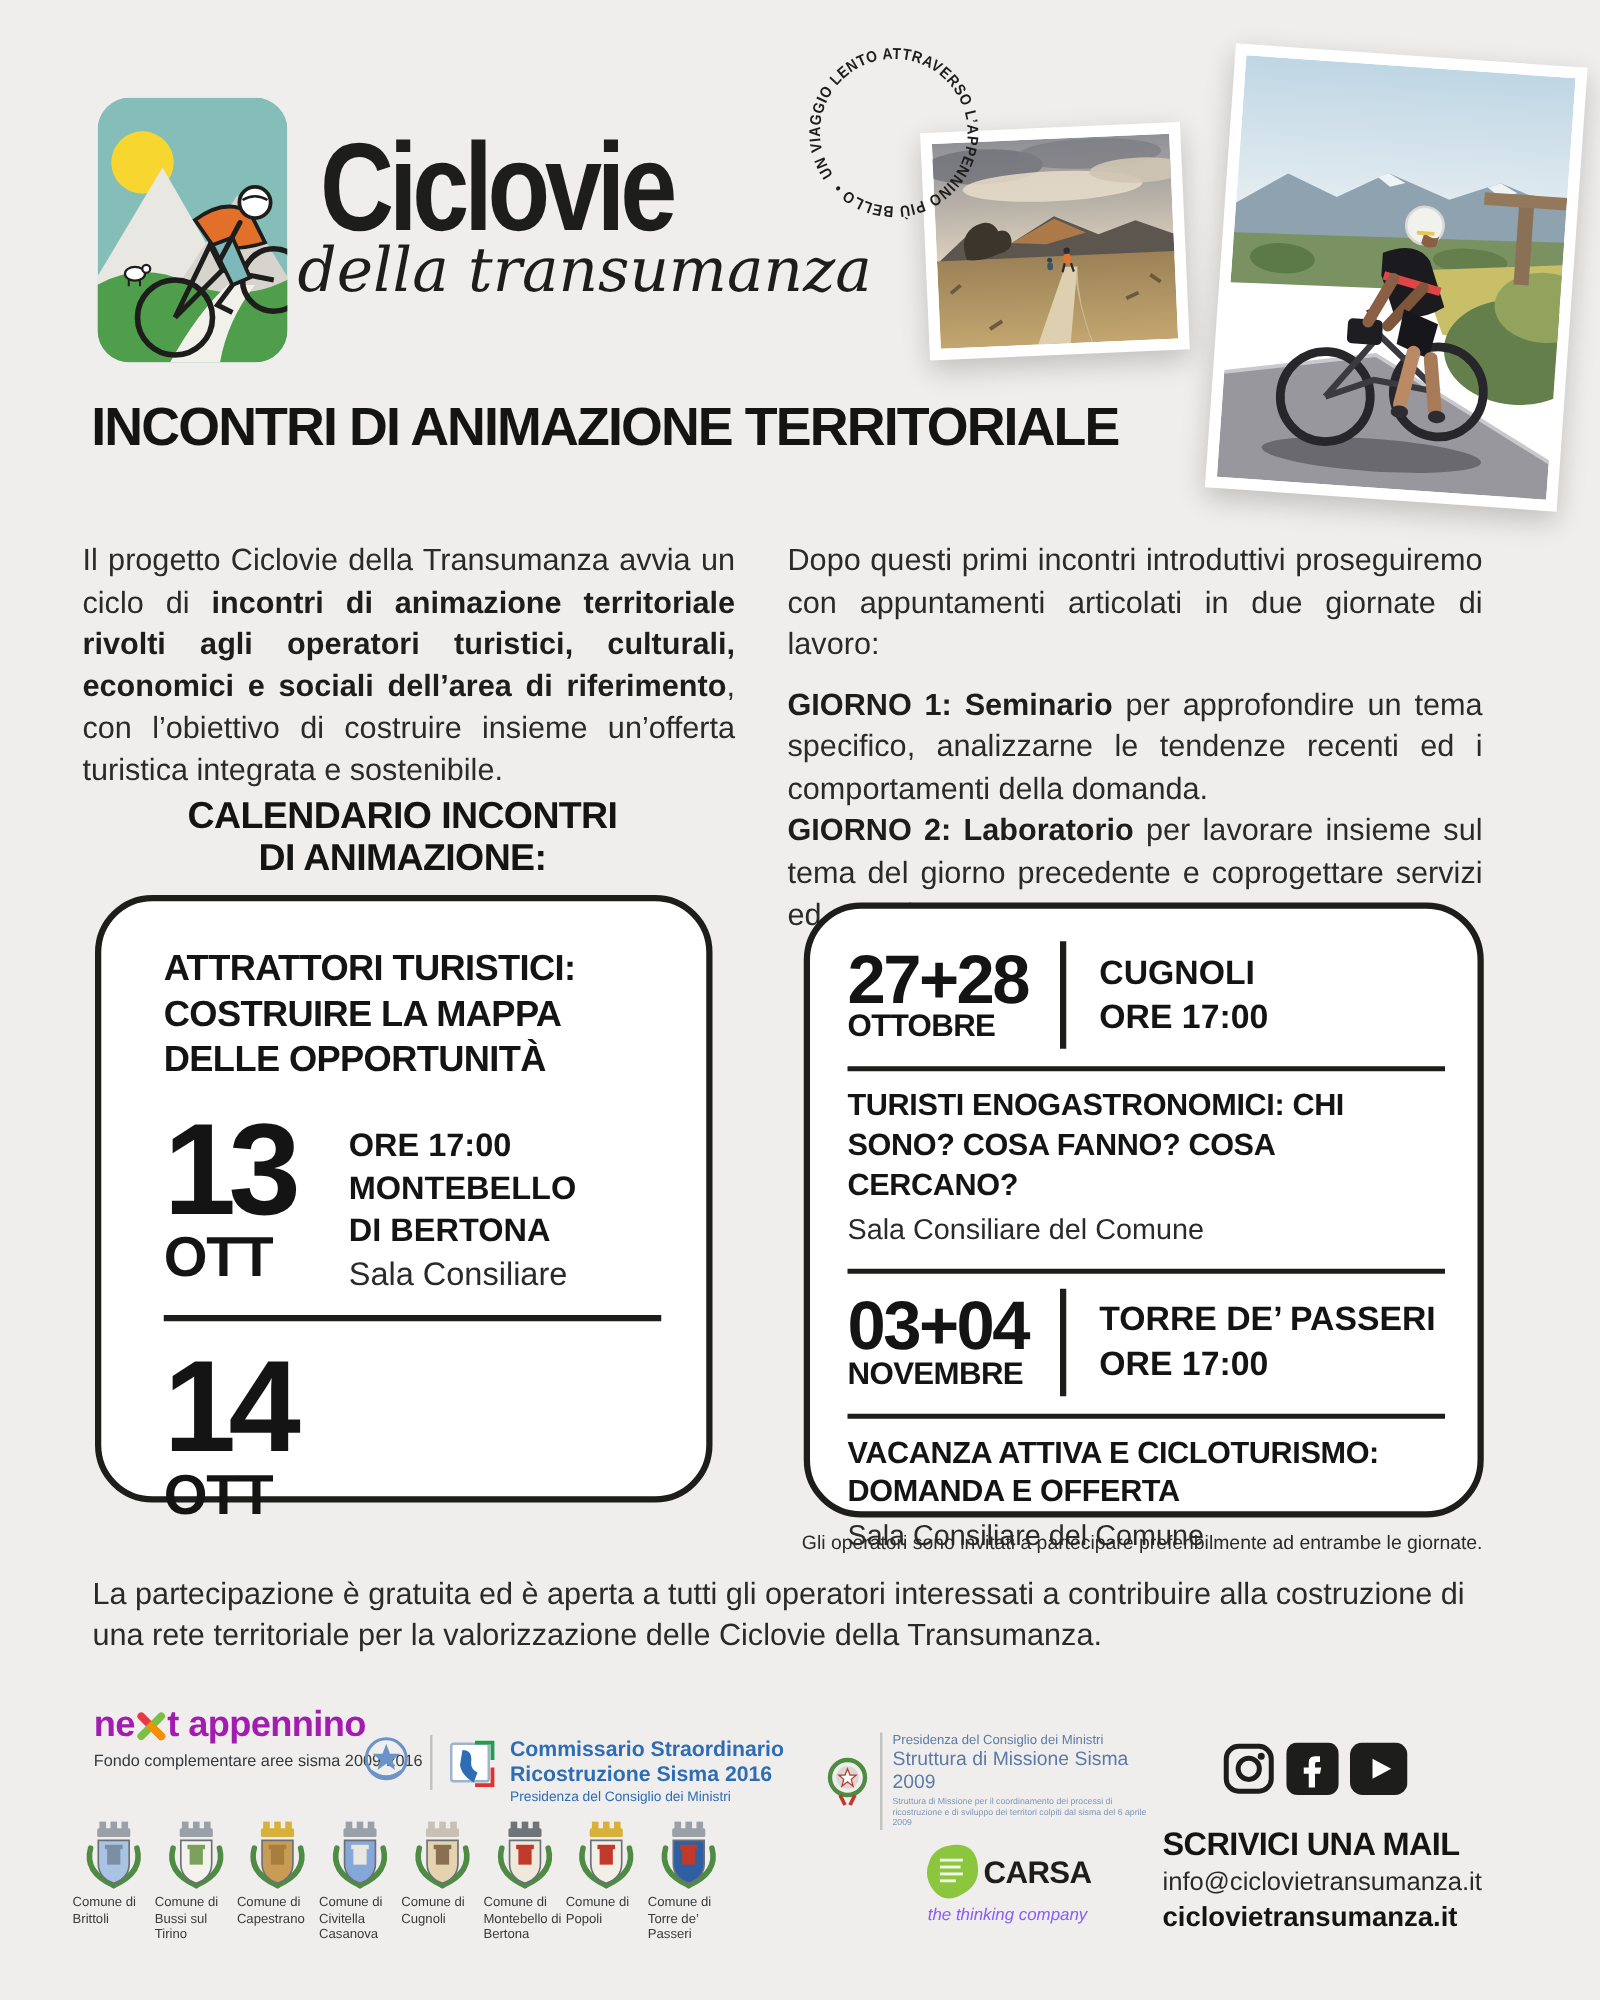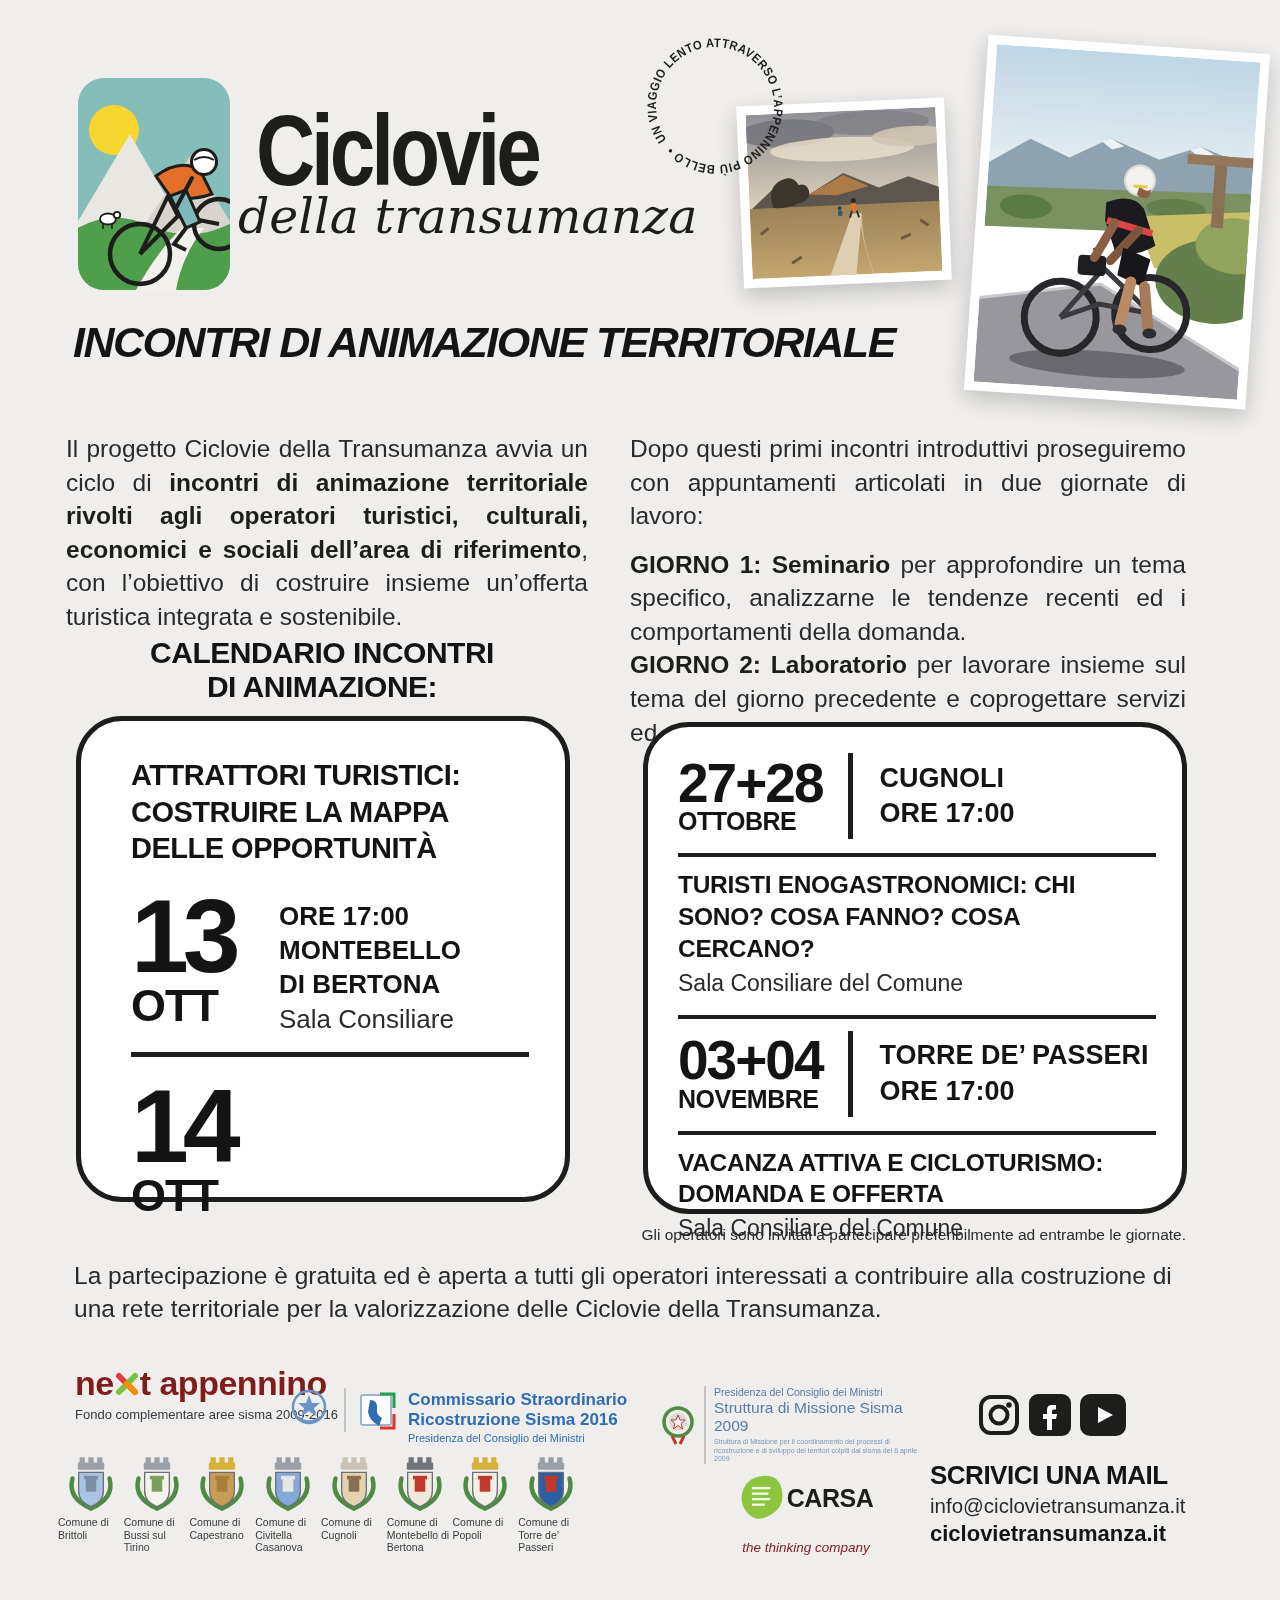--- a/index.html
+++ b/index.html
@@ -16,21 +16,21 @@
   .stamp{left:637px;top:28px;width:156px;height:156px;z-index:5;}
   .stamp text{font-family:"Liberation Sans",sans-serif;font-weight:bold;font-size:12.5px;
               letter-spacing:.6px;fill:#1d1d1b;}
 
   .photo{background:#fff;box-shadow:0 8px 22px rgba(0,0,0,.20);padding:9px;}
   .photo-trail{left:700px;top:86px;width:190px;height:164px;transform:rotate(-2.5deg);z-index:2;}
   .photo-cyclist{left:936px;top:28px;width:264px;height:338px;transform:rotate(4deg);z-index:3;}
   .photo svg{display:block;}
 
   .main-heading{left:73px;top:320px;margin:0;font-size:43px;font-weight:bold;letter-spacing:-1.5px;
-                line-height:1.05;color:#141414;font-style:italic;}
+                line-height:1.05;color:#141414;}
 
   
   .intro-left{left:66px;top:432px;width:522px;font-size:24.5px;line-height:1.37;text-align:justify;
               color:#2a2a2a;margin:0;}
   .intro-right{left:630px;top:432px;width:556px;font-size:24.5px;line-height:1.37;color:#2a2a2a;}
   .intro-right p{margin:0;text-align:justify;}
   .intro-right .giorni{margin-top:15px;}
   .intro-left strong,.intro-right strong{font-weight:bold;color:#1d1d1b;}
 
   
@@ -59,21 +59,21 @@
   .rule.sep{margin:18px 0 12px;}
   .box-right h3{margin:0;font-size:24.5px;font-weight:bold;line-height:1.3;letter-spacing:-.3px;color:#141414;}
   .box-right .venue2{margin:5px 0 0 0;font-size:23px;color:#2a2a2a;}
   .session + .rule{margin-top:18px;}
 
   .note{left:630px;top:1226px;width:556px;margin:0;font-size:15.5px;color:#2a2a2a;text-align:right;}
   .participation{left:74px;top:1260px;width:1118px;margin:0;font-size:24.5px;line-height:1.33;color:#2a2a2a;}
 
   
   .next-appennino{left:75px;top:1364px;}
-  .na-word{font-size:34px;font-weight:bold;color:#7f1d1d;letter-spacing:-.5px;display:flex;align-items:center;}
+  .na-word{font-size:29px;font-weight:bold;color:#a21caf;letter-spacing:-.5px;display:flex;align-items:center;}
   .na-word svg{margin:0 1px;}
   .na-tag{font-size:13px;color:#33393f;margin-top:4px;}
   .emblem-blue{left:288px;top:1386px;}
   .vsep{left:344px;top:1388px;width:2px;height:44px;background:#c3c3c1;}
   .commissario-icon{left:358px;top:1392px;}
   .commissario-text{left:408px;top:1390px;color:#2e6db4;}
   .commissario-text .l1,.commissario-text .l2{font-size:17px;line-height:1.18;font-weight:bold;}
   .commissario-text .l3{font-size:11px;margin-top:2px;}
   .struttura{left:660px;top:1386px;display:flex;align-items:center;}
   .struttura .str-text{border-left:2px solid #c3c3c1;padding-left:8px;margin-left:8px;width:215px;color:#5b7ba6;}
@@ -93,21 +93,21 @@
   .crest-item:nth-child(3){--shield:#c89c55;--mark:#a87e3e;--crown:#d8b13a;}
   .crest-item:nth-child(4){--shield:#86a8d8;--mark:#e8e6e0;--crown:#9aa0a8;}
   .crest-item:nth-child(5){--shield:#e3d3ae;--mark:#8a6f52;--crown:#c9c2b4;}
   .crest-item:nth-child(6){--shield:#efe9dc;--mark:#c0392b;--crown:#6f7478;}
   .crest-item:nth-child(7){--shield:#f2efe6;--mark:#c0392b;--crown:#d8b13a;}
   .crest-item:nth-child(8){--shield:#2f5fa3;--mark:#c0392b;--crown:#9aa0a8;}
 
   .carsa{left:736px;top:1474px;width:140px;text-align:center;}
   .carsa .carsa-row{display:flex;align-items:center;justify-content:center;}
   .carsa .carsa-name{font-size:25px;font-weight:bold;letter-spacing:-.5px;color:#1d1d1b;margin-left:2px;}
-  .carsa .carsa-tag{font-size:13.5px;font-style:italic;color:#7f1d1d;margin-top:18px;}
+  .carsa .carsa-tag{font-size:13.5px;font-style:italic;color:#8b5cf6;margin-top:2px;}
 
   .contact{left:930px;top:1460px;width:266px;text-align:left;}
   .contact .c-head{font-size:26px;font-weight:bold;letter-spacing:-.5px;color:#141414;}
   .contact .c-mail{display:block;font-size:20.5px;color:#2a2a2a;text-decoration:none;margin-top:3px;cursor:pointer;}
   .contact .c-site{font-size:22px;font-weight:bold;color:#141414;margin-top:3px;cursor:pointer;}
 </style>
 </head>
 <body>
 
 <div class="poster">

